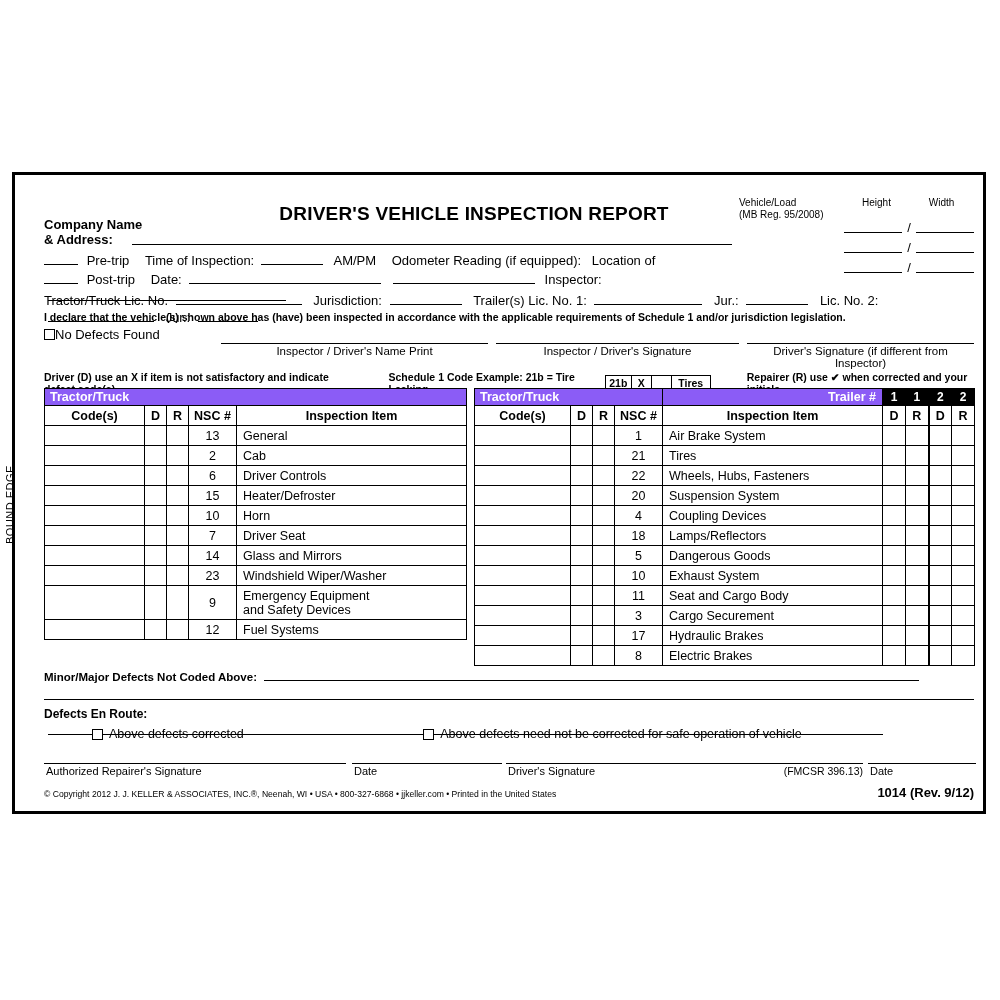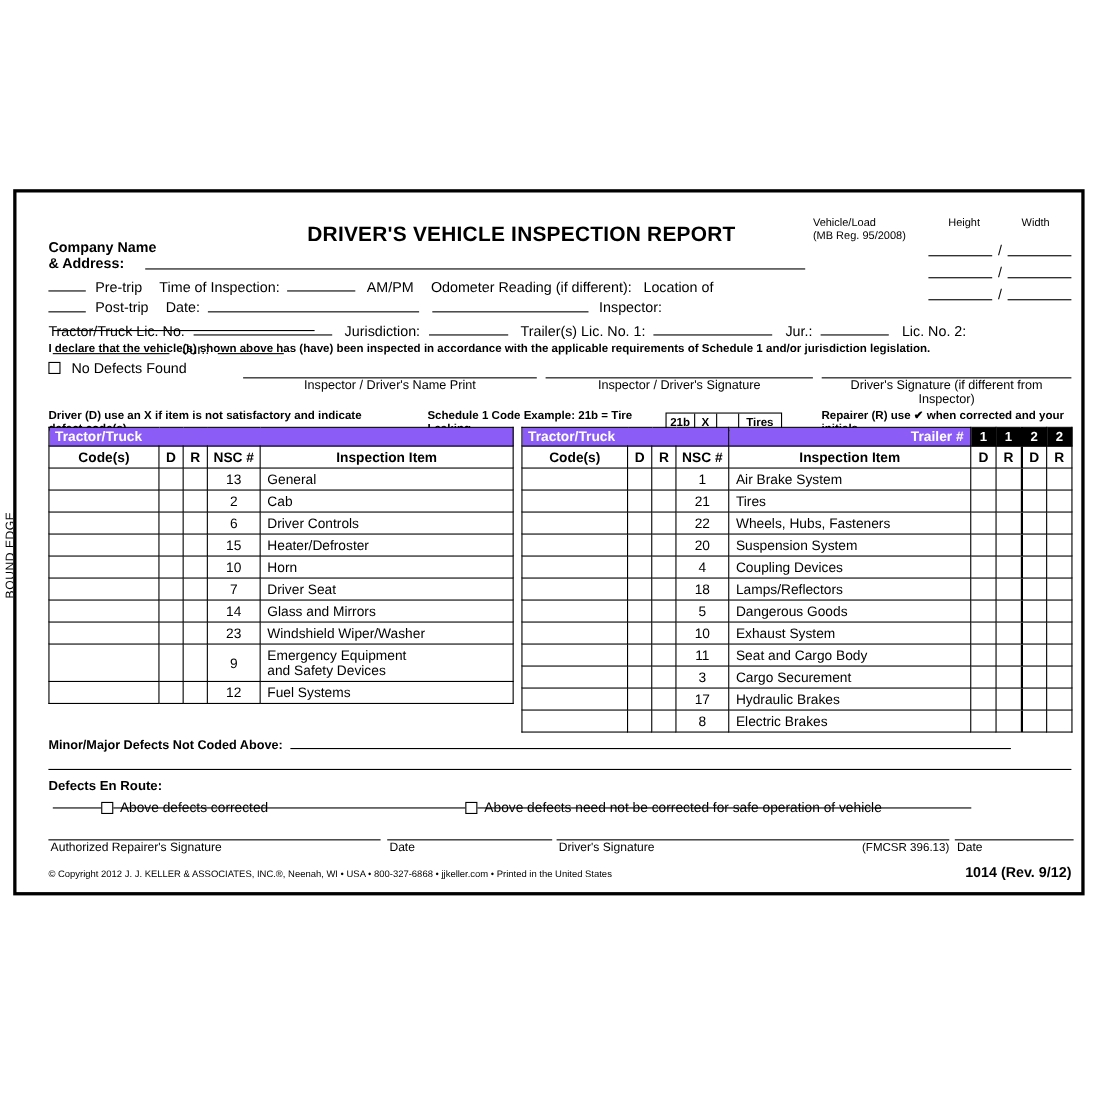--- a/index.html
+++ b/index.html
@@ -116,21 +116,21 @@
   .row4 { position: absolute; left: 0; top: 106px; width: 930px; height: 17px; }
   .fl { display: inline-block; border-bottom: 1.3px solid #000; height: 13px; vertical-align: baseline; }
   .txt { display: inline-block; vertical-align: baseline; }
   .declare {
     position: absolute; left: 0; top: 126px;
     font-size: 10.5px; font-weight: bold;
   }
   
   .ndf {
     position: absolute; left: 0; top: 142px;
-    display: flex; align-items: center; gap: 10px;
+    display: flex; align-items: center; gap: 0;
     font-size: 13px;
   }
   .cbox {
     width: 11px; height: 11px;
     border: 1.4px solid #000;
     display: inline-block;
     background: #fff;
     box-sizing: border-box;
   }
   .siglines {
@@ -283,21 +283,21 @@
       <div>&amp; Address:</div>
     </div>
     <div class="co-line"></div>
 
     <div class="row2">
       <span class="fl" style="width:34px"></span>
       <span class="txt" style="margin-left:5px">Pre-trip</span>
       <span class="txt" style="margin-left:12px">Time of Inspection:</span>
       <span class="fl" style="width:62px;margin-left:3px"></span>
       <span class="txt" style="margin-left:7px">AM/PM</span>
-      <span class="txt" style="margin-left:12px">Odometer Reading (if different):</span>
+      <span class="txt" style="margin-left:12px">Odometer Reading (if equipped):</span>
       <span class="txt" style="margin-left:7px">Location of</span>
     </div>
 
     <div class="row3">
       <span class="fl" style="width:34px"></span>
       <span class="txt" style="margin-left:5px">Post-trip</span>
       <span class="txt" style="margin-left:12px">Date:</span>
       <span class="fl" style="width:192px;margin-left:4px"></span>
       <span class="fl" style="width:142px;margin-left:8px"></span>
       <span class="txt" style="margin-left:6px">Inspector:</span>

